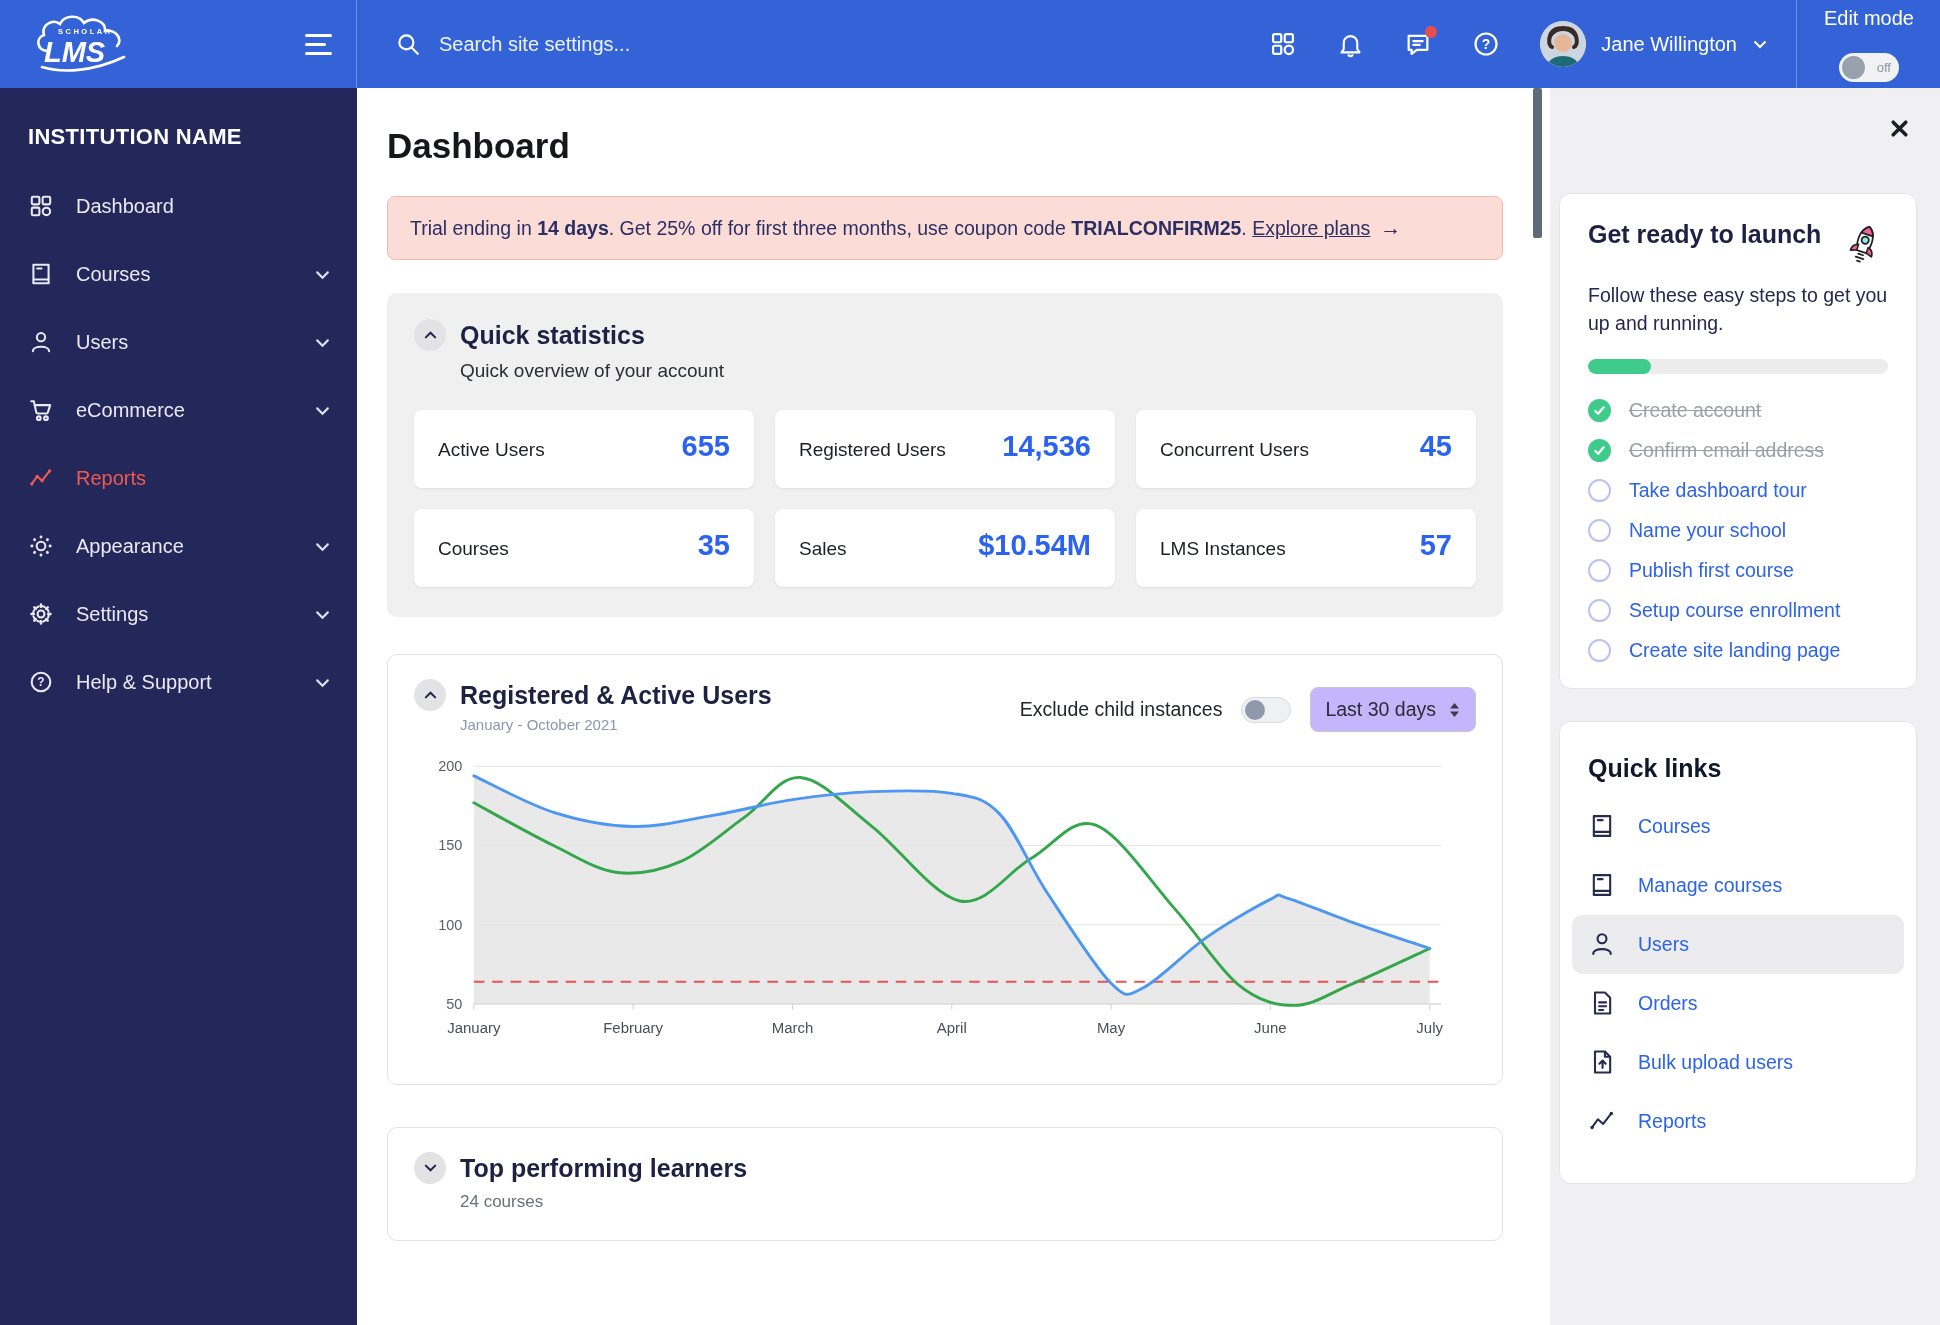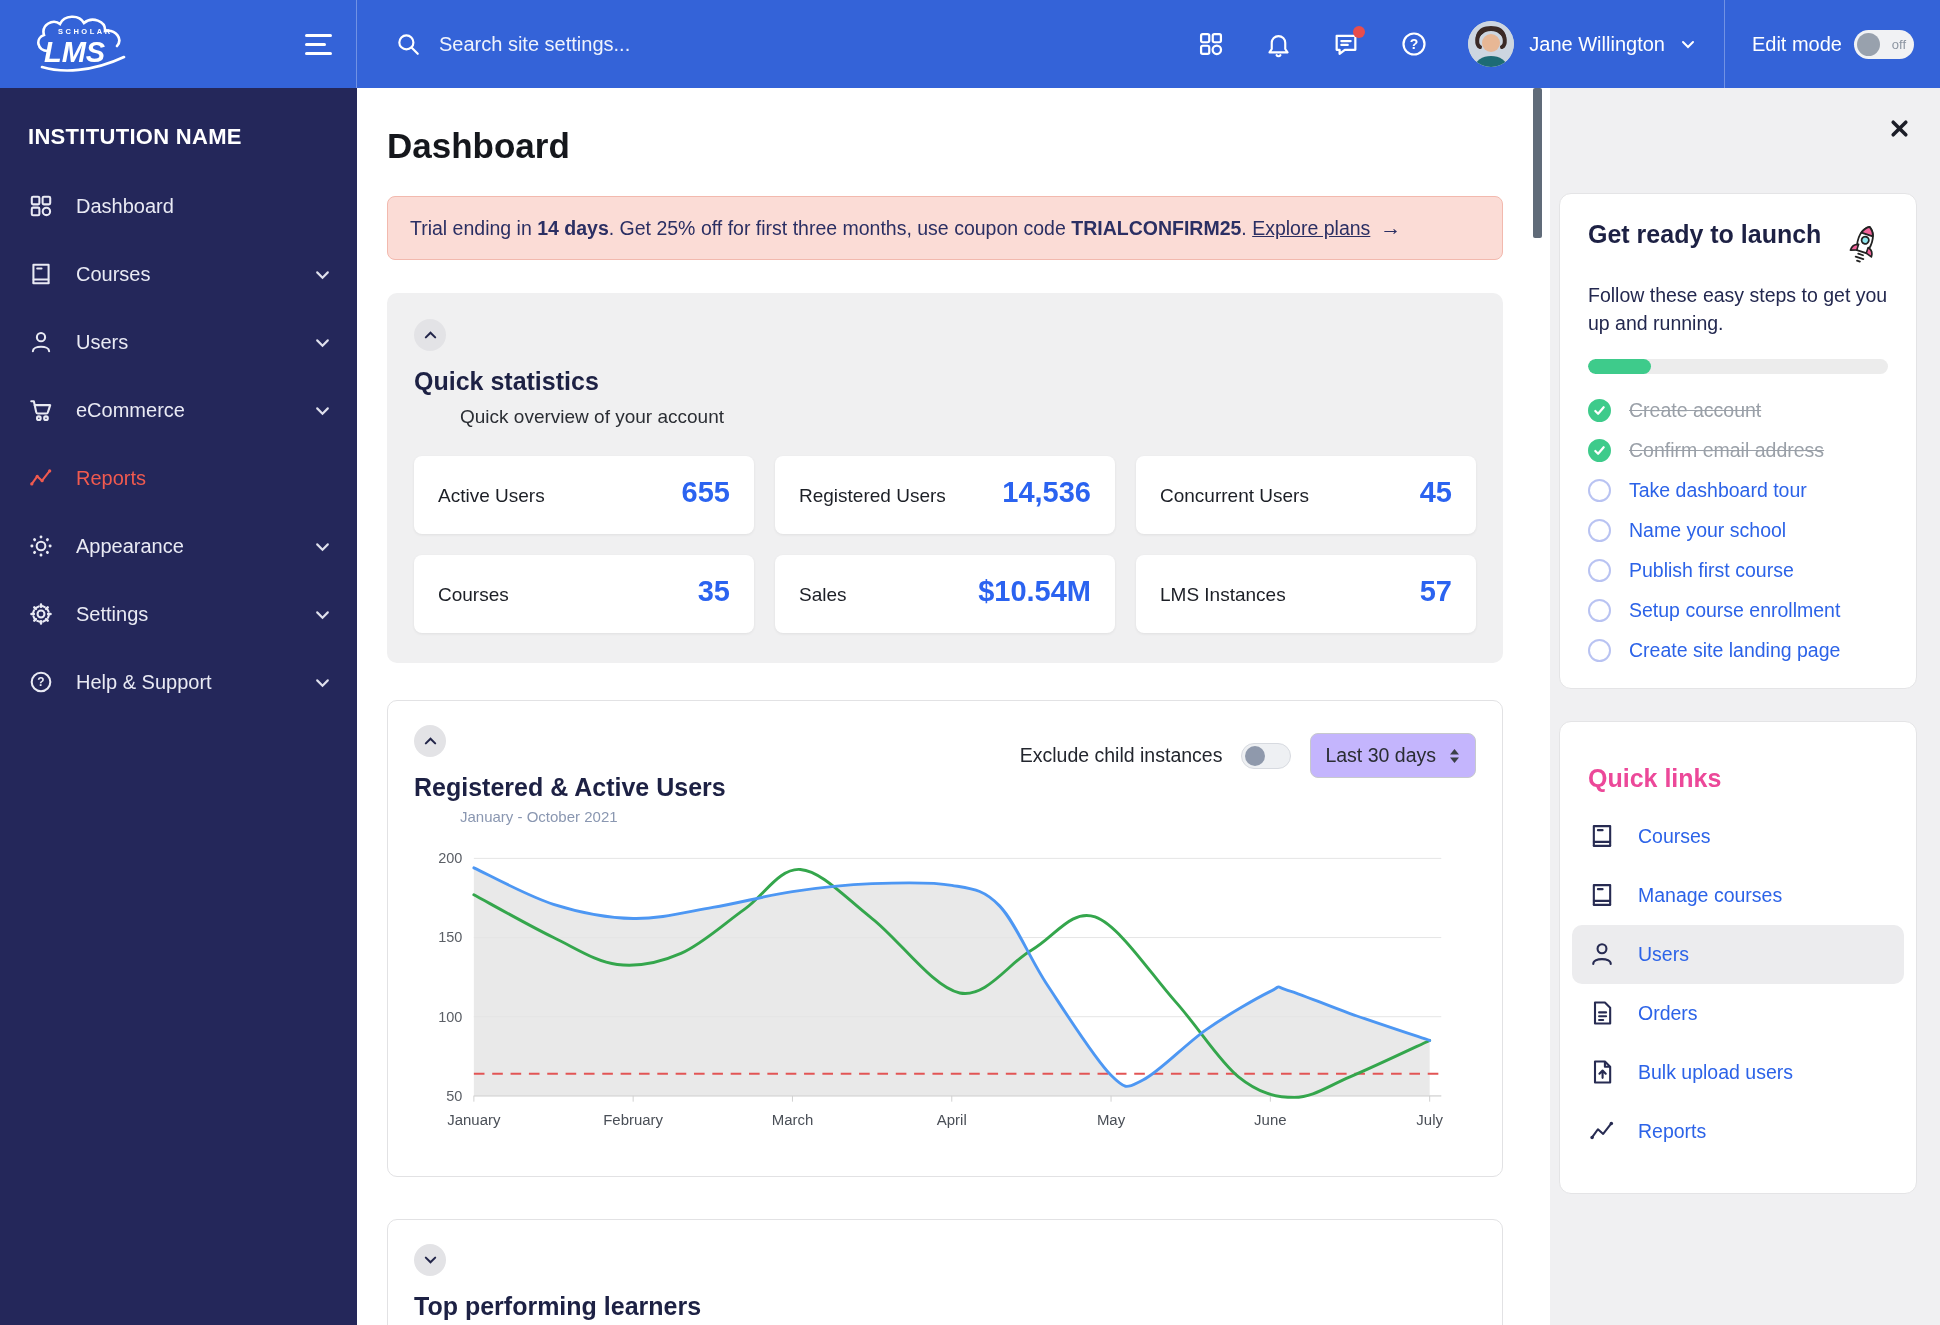--- a/index.html
+++ b/index.html
@@ -15,21 +15,21 @@
   .tb-search { display:flex; align-items:center; gap:18px; margin-left:38px; flex:1; }
   .tb-search input { background:transparent; border:none; outline:none; color:#fff; font-size:20px; width:430px; font-family:"Liberation Sans",sans-serif; }
   .tb-search input::placeholder { color:rgba(255,255,255,.92); }
   .tb-icons { display:flex; align-items:center; gap:40px; margin-right:40px; }
   .tb-icon { position:relative; display:flex; cursor:pointer; }
   .badge-dot { position:absolute; top:-4px; right:-5px; width:12px; height:12px; border-radius:50%; background:#e84d4d; }
   .tb-profile { display:flex; align-items:center; gap:15px; margin-right:28px; cursor:pointer; }
   .avatar { width:46px; height:46px; border-radius:50%; overflow:hidden; flex:none; background:#cfd8e2; }
   .tb-user { font-size:20px; }
   .tb-divider { width:1px; align-self:stretch; background:rgba(255,255,255,.3); }
-  .tb-edit { display:flex; align-items:center; gap:12px; padding:0 26px 0 27px; }
+  .tb-edit { display:flex; align-items:center; gap:23px; padding:0 26px 0 27px;flex-direction:column; }
   .tb-edit-label { font-size:20px; }
   .switch { width:60px; height:29px; border-radius:15px; background:#f1f2f4; position:relative; cursor:pointer; display:flex; align-items:center; }
   .switch .knob { width:23px; height:23px; border-radius:50%; background:#98a1ad; position:absolute; left:3px; top:3px; }
   .switch .state { position:absolute; right:8px; font-size:13px; color:#8c95a1; }
 
   
   .sidebar { position:absolute; top:88px; left:0; width:357px; bottom:0; background:#24275a; color:#e9eaf4; padding-top:24px; }
   .inst-name { padding:0 28px; font-size:22px; font-weight:700; color:#fff; letter-spacing:.3px; margin:12px 0 22px; }
   .nav-item { height:68px; display:flex; align-items:center; gap:22px; padding:0 26px 0 28px; font-size:20px; cursor:pointer; }
   .nav-item svg { flex:none; }
@@ -37,21 +37,21 @@
   .nav-item.active { color:#f05a4f; }
 
   
   .main { position:absolute; left:357px; top:88px; width:1193px; bottom:0; background:#fff; padding:26px 47px 0 30px; }
   .page-title { font-size:35px; font-weight:700; color:#15171c; margin:12px 0 30px; }
   .banner { height:64px; background:#fbdcd6; border:1px solid #f2b9ae; border-radius:8px; display:flex; align-items:center; padding:0 22px; font-size:19.5px; color:#2b2f63; margin-bottom:33px; white-space:pre-wrap; }
   .banner b { font-weight:700; }
   .banner a { color:#2b2f63; text-decoration:underline; cursor:pointer; }
   .banner .arrow { margin-left:10px; text-decoration:none; font-size:21px; }
 
-  .sec-head { display:flex; align-items:flex-start; gap:14px;flex-direction:column; }
+  .sec-head { display:flex; align-items:flex-start; gap:14px; }
   .chev-circle { width:32px; height:32px; border-radius:50%; background:#e3e3e6; display:flex; align-items:center; justify-content:center; color:#23264a; cursor:pointer; flex:none; }
   .sec-title { font-size:25px; font-weight:700; color:#1d2144; line-height:32px; }
   .sec-sub { font-size:19px; color:#2b2e34; margin:9px 0 0 46px; }
 
   .qs-card { background:#f0f0f1; border-radius:10px; padding:26px 27px 30px; margin-bottom:37px; }
   .stat-grid { display:grid; grid-template-columns:repeat(3,1fr); gap:21px; margin-top:28px; }
   .stat-card { background:#fff; border-radius:8px; height:78px; padding:20px 24px; display:flex; justify-content:space-between; align-items:baseline; box-shadow:0 1px 3px rgba(0,0,0,.07); }
   .stat-label { font-size:19px; color:#1c1f26; }
   .stat-value { font-size:29px; font-weight:700; color:#2b63f0; }
 
@@ -82,21 +82,21 @@
   .progress { height:15px; background:#ececec; border-radius:8px; margin-top:21px; overflow:hidden; }
   .progress .fill { height:100%; background:#3ecb8b; border-radius:8px; }
   .steps { margin-top:25px; display:flex; flex-direction:column; gap:17px; }
   .step { display:flex; align-items:center; gap:18px; font-size:19.5px; cursor:pointer; }
   .step .circ { width:23px; height:23px; border-radius:50%; border:2px solid #b9c3f2; flex:none; display:flex; align-items:center; justify-content:center; }
   .step.done .circ { background:#3ecb8b; border-color:#3ecb8b; }
   .step .lbl { color:#2c63e8; }
   .step.done .lbl { color:#9aa0a8; text-decoration:line-through; }
 
   .ql-card { margin-top:32px; padding-bottom:32px; }
-  .ql-title { font-size:25px; font-weight:700; color:#ec4899; margin:16px 0 14px; }
+  .ql-title { font-size:25px; font-weight:700; color:#0f172a; margin:6px 0 14px; }
   .ql-item { display:flex; align-items:center; gap:22px; height:59px; padding:0 16px; margin:0 -16px; color:#272b52; cursor:pointer; }
   .ql-item .lbl { color:#2c63e8; font-size:19.5px; }
   .ql-item.highlight { background:#ececee; border-radius:10px; }
 </style>
 </head>
 <body>
 
 <div class="topbar">
   <div class="tb-left">
     <div style="display:flex;">

